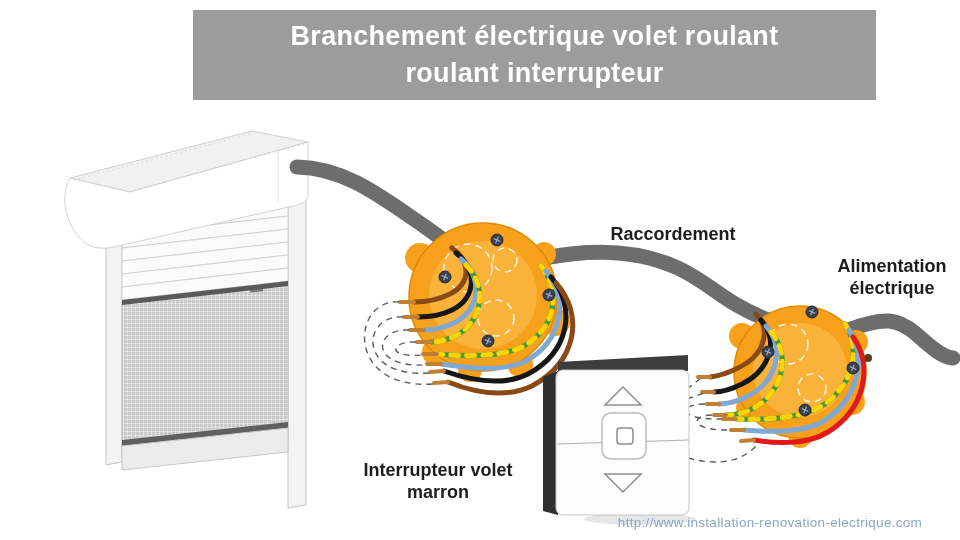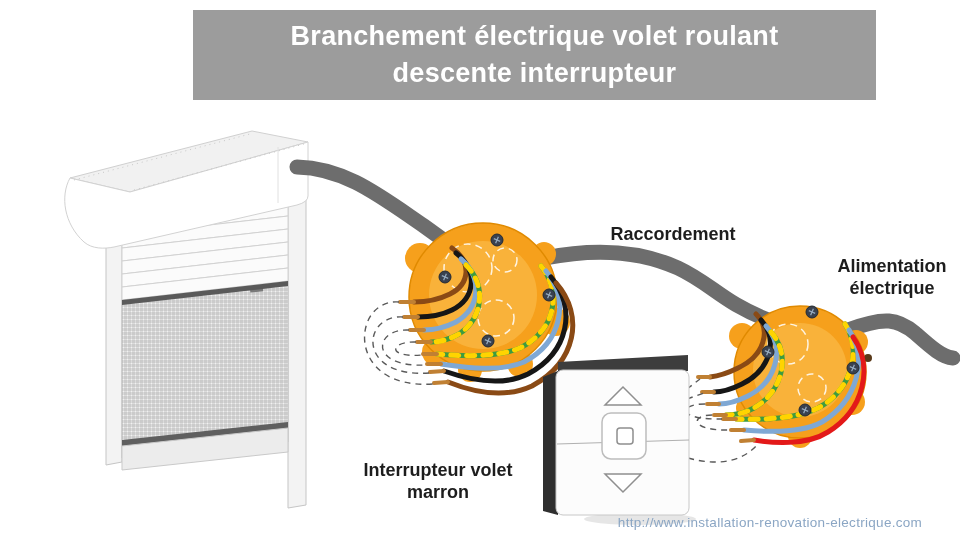--- a/index.html
+++ b/index.html
@@ -212,21 +212,21 @@
       <line x1="557" y1="444" x2="689" y2="440" stroke="#b0b0b0" stroke-width="1"></line>
       <polygon points="623,387 605,405 641,405" fill="#ffffff" stroke="#8f8f8f" stroke-width="1.5"></polygon>
       <polygon points="623,492 605,474 641,474" fill="#ffffff" stroke="#8f8f8f" stroke-width="1.5"></polygon>
       <rect x="602" y="413" width="44" height="46" rx="9" fill="#ffffff" stroke="#bdbdbd" stroke-width="1.5"></rect>
       <rect x="617" y="428" width="16" height="16" rx="3" fill="none" stroke="#8f8f8f" stroke-width="1.5"></rect>
     </g>
   </svg>
 
   <div class="banner">
     <div>Branchement électrique volet roulant</div>
-    <div>descente interrupteur</div>
+    <div>roulant interrupteur</div>
   </div>
 
 
   <div class="lbl lbl-inter">
     <div>Raccordement</div>
   </div>
 
   <div class="lbl lbl-power">
     <div>Alimentation</div>
     <div>électrique</div>

